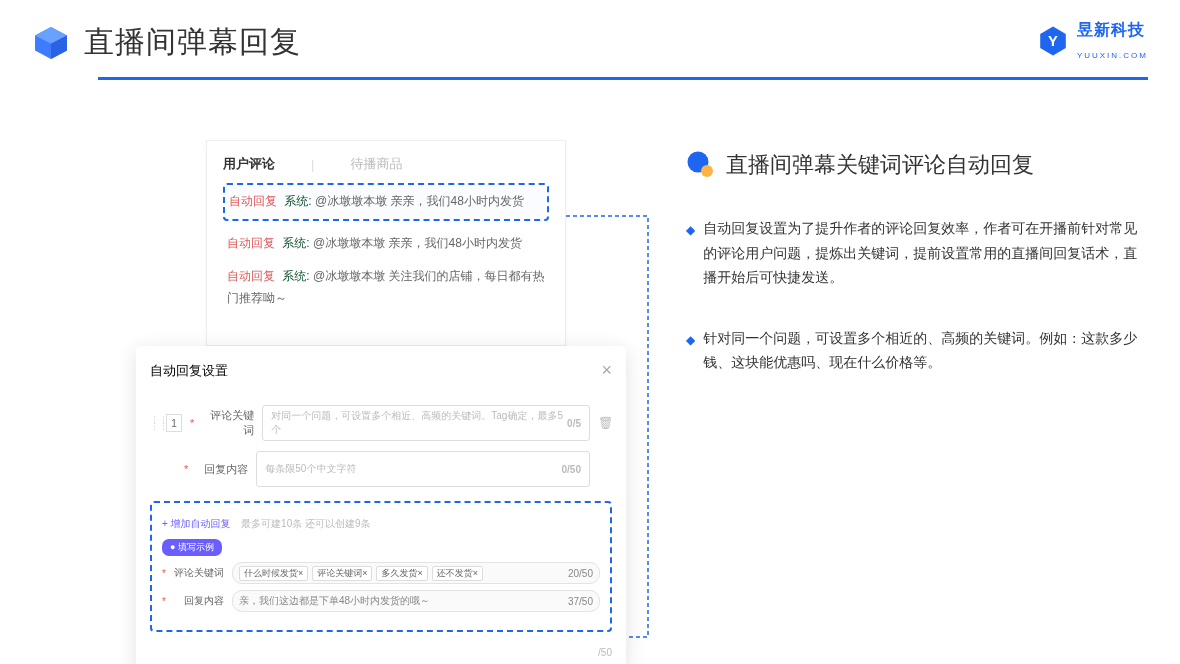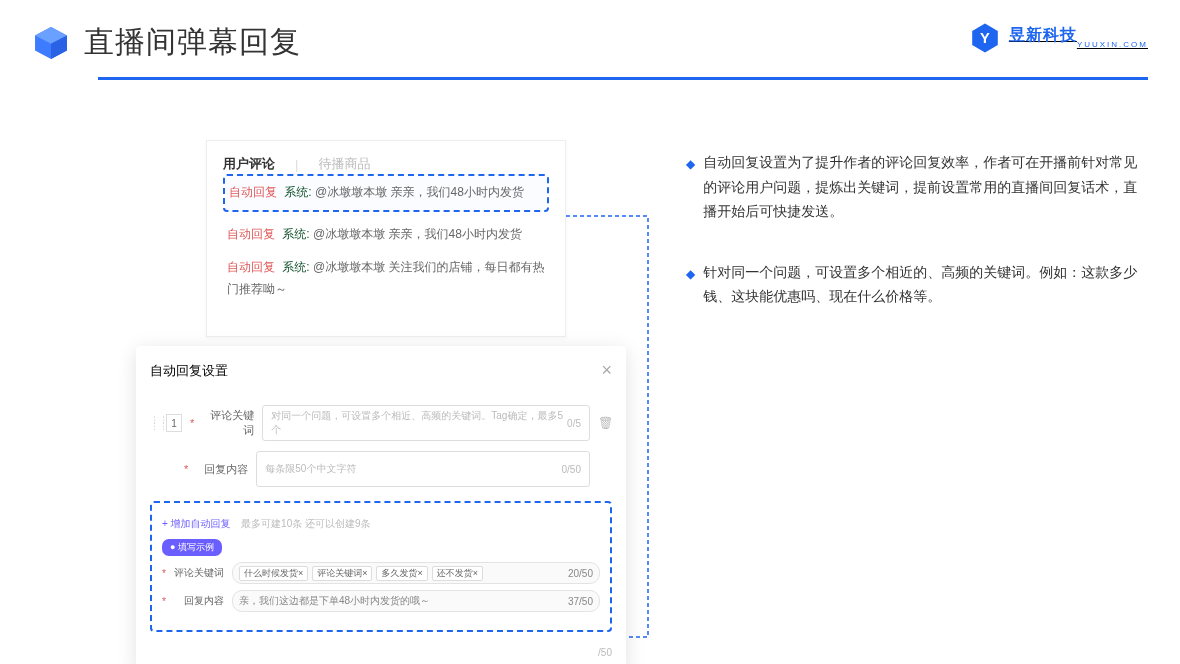--- a/index.html
+++ b/index.html
@@ -5,53 +5,53 @@
     * { margin: 0; padding: 0; box-sizing: border-box; }
     body { font-family: "Microsoft YaHei", "PingFang SC", sans-serif; width: 1180px; height: 664px; background: #fff; position: relative; overflow: hidden; }
 
     
     .header { display: flex; align-items: center; padding: 22px 32px 0 32px; }
     .h-icon { width: 38px; height: 38px; margin-right: 14px; position: relative; }
     .h-icon svg { width: 100%; height: 100%; }
     .h-title { font-size: 30px; font-weight: 400; color: #333; letter-spacing: 1px; }
     .brand { position: absolute; right: 32px; top: 22px; display: flex; align-items: center; gap: 8px; }
     .brand svg { width: 32px; height: 32px; }
-    .brand-text { display: flex; flex-direction: row; line-height: 1; text-decoration: underline; }
+    .brand-text { display: flex; flex-direction: column; line-height: 1; }
     .brand-cn { font-size: 16px; font-weight: 700; color: #1e66f0; letter-spacing: 1px; }
     .brand-en { font-size: 8px; color: #1e66f0; letter-spacing: 2px; margin-top: 14px; }
     .divider { height: 3px; background: #1e66f0; margin: 14px 32px 0 98px; }
 
     
     .main { display: flex; padding: 60px 32px 0 136px; gap: 60px; }
     .left { width: 490px; position: relative; }
     .right { flex: 1; padding-top: 10px; }
 
     
     .panel-comments { background: #fff; border: 1px solid #eee; width: 360px; margin-left: 70px; padding: 14px 16px 30px; box-shadow: 0 1px 4px rgba(0,0,0,0.04); }
-    .tabrow { display: flex; gap: 20px; font-size: 13px; align-items: center; margin-bottom: 1px; }
+    .tabrow { display: flex; gap: 36px; font-size: 13px; align-items: center; margin-bottom: 10px; }
     .tab { font-weight: 700; color: #333; }
     .tab.inactive { color: #bbb; font-weight: 400; }
     .tabsep { color: #ddd; }
     .cmt { font-size: 12px; color: #666; line-height: 1.8; padding: 6px 4px; }
     .cmt .badge { color: #e05a5a; margin-right: 4px; }
     .cmt .sys { color: #14532d; }
     .cmt .txt { color: #666; }
     .cmt.hl { border: 2px dashed #1e66f0; border-radius: 4px; background: #fafcff; margin-bottom: 6px; }
 
     
     .panel-modal { position: absolute; top: 206px; left: 0; width: 490px; background: #fff; box-shadow: 0 4px 20px rgba(0,0,0,0.12); border-radius: 4px; padding: 14px 14px 40px; }
     .modal-head { display: flex; justify-content: space-between; align-items: center; font-size: 13px; margin-bottom: 24px; }
     .close { color: #aaa; cursor: pointer; font-size: 18px; }
     .row { display: flex; align-items: center; gap: 8px; margin-bottom: 10px; font-size: 11px; }
     .drag { color: #ccc; font-size: 9px; line-height: 0.7; width: 8px; text-align: center; }
     .seq { width: 16px; height: 18px; border: 1px solid #ddd; text-align: center; font-size: 10px; line-height: 18px; color: #666; }
     .req { color: #e05a5a; }
     .lbl { color: #666; width: 52px; text-align: right; }
     .inp { flex: 1; border: 1px solid #ddd; border-radius: 3px; height: 36px; padding: 0 8px; display: flex; align-items: center; justify-content: space-between; color: #bbb; font-size: 10px; }
-    .inp .count { color: #bbb; font-size: 10px; }
+    .inp .count { color: #bbb; font-size: 10px; font-weight: bold; }
     .trash { color: #bbb; font-size: 12px; width: 14px; text-align: center; }
 
     .dashbox { border: 2px dashed #1e66f0; border-radius: 4px; padding: 10px 10px 12px; margin-top: 14px; }
     .addlink { color: #6b5eff; font-size: 10px; }
     .hint { color: #bbb; font-size: 10px; margin-left: 6px; }
     .example-pill { display: inline-block; background: #6b5eff; color: #fff; font-size: 9px; padding: 2px 8px; border-radius: 7px; margin-top: 8px; margin-bottom: 6px; }
     .ex-row { display: flex; align-items: center; gap: 8px; margin-bottom: 6px; font-size: 10px; }
     .ex-row .lbl2 { color: #666; width: 50px; text-align: right; }
     .ex-row .inp2 { flex: 1; border: 1px solid #e3e3e3; border-radius: 10px; min-height: 22px; padding: 2px 6px; display: flex; align-items: center; justify-content: space-between; color: #888; background: #fafafa; }
     .tags { display: flex; gap: 4px; flex-wrap: wrap; }
@@ -178,20 +178,27 @@
             <span class="count">37/50</span>
           </div>
         </div>
       </div>
 
       <div style="position:absolute; right:14px; bottom:14px; font-size:10px; color:#bbb;">/50</div>
     </div>
   </div>
 
   <div class="right">
+    <div class="r-head">
+      <svg viewBox="0 0 40 40">
+          <circle cx="16" cy="16" r="14" fill="#1e66f0"></circle>
+          <circle cx="28" cy="28" r="8" fill="#ffb347"></circle>
+        </svg>
+      <span class="r-title">直播间弹幕关键词评论自动回复</span>
+    </div>
     <div class="bullet">
       <span class="dm">◆</span>
       <span>自动回复设置为了提升作者的评论回复效率，作者可在开播前针对常见的评论用户问题，提炼出关键词，提前设置常用的直播间回复话术，直播开始后可快捷发送。</span>
     </div>
     <div class="bullet">
       <span class="dm">◆</span>
       <span>针对同一个问题，可设置多个相近的、高频的关键词。例如：这款多少钱、这块能优惠吗、现在什么价格等。</span>
     </div>
   </div>
 </div>

